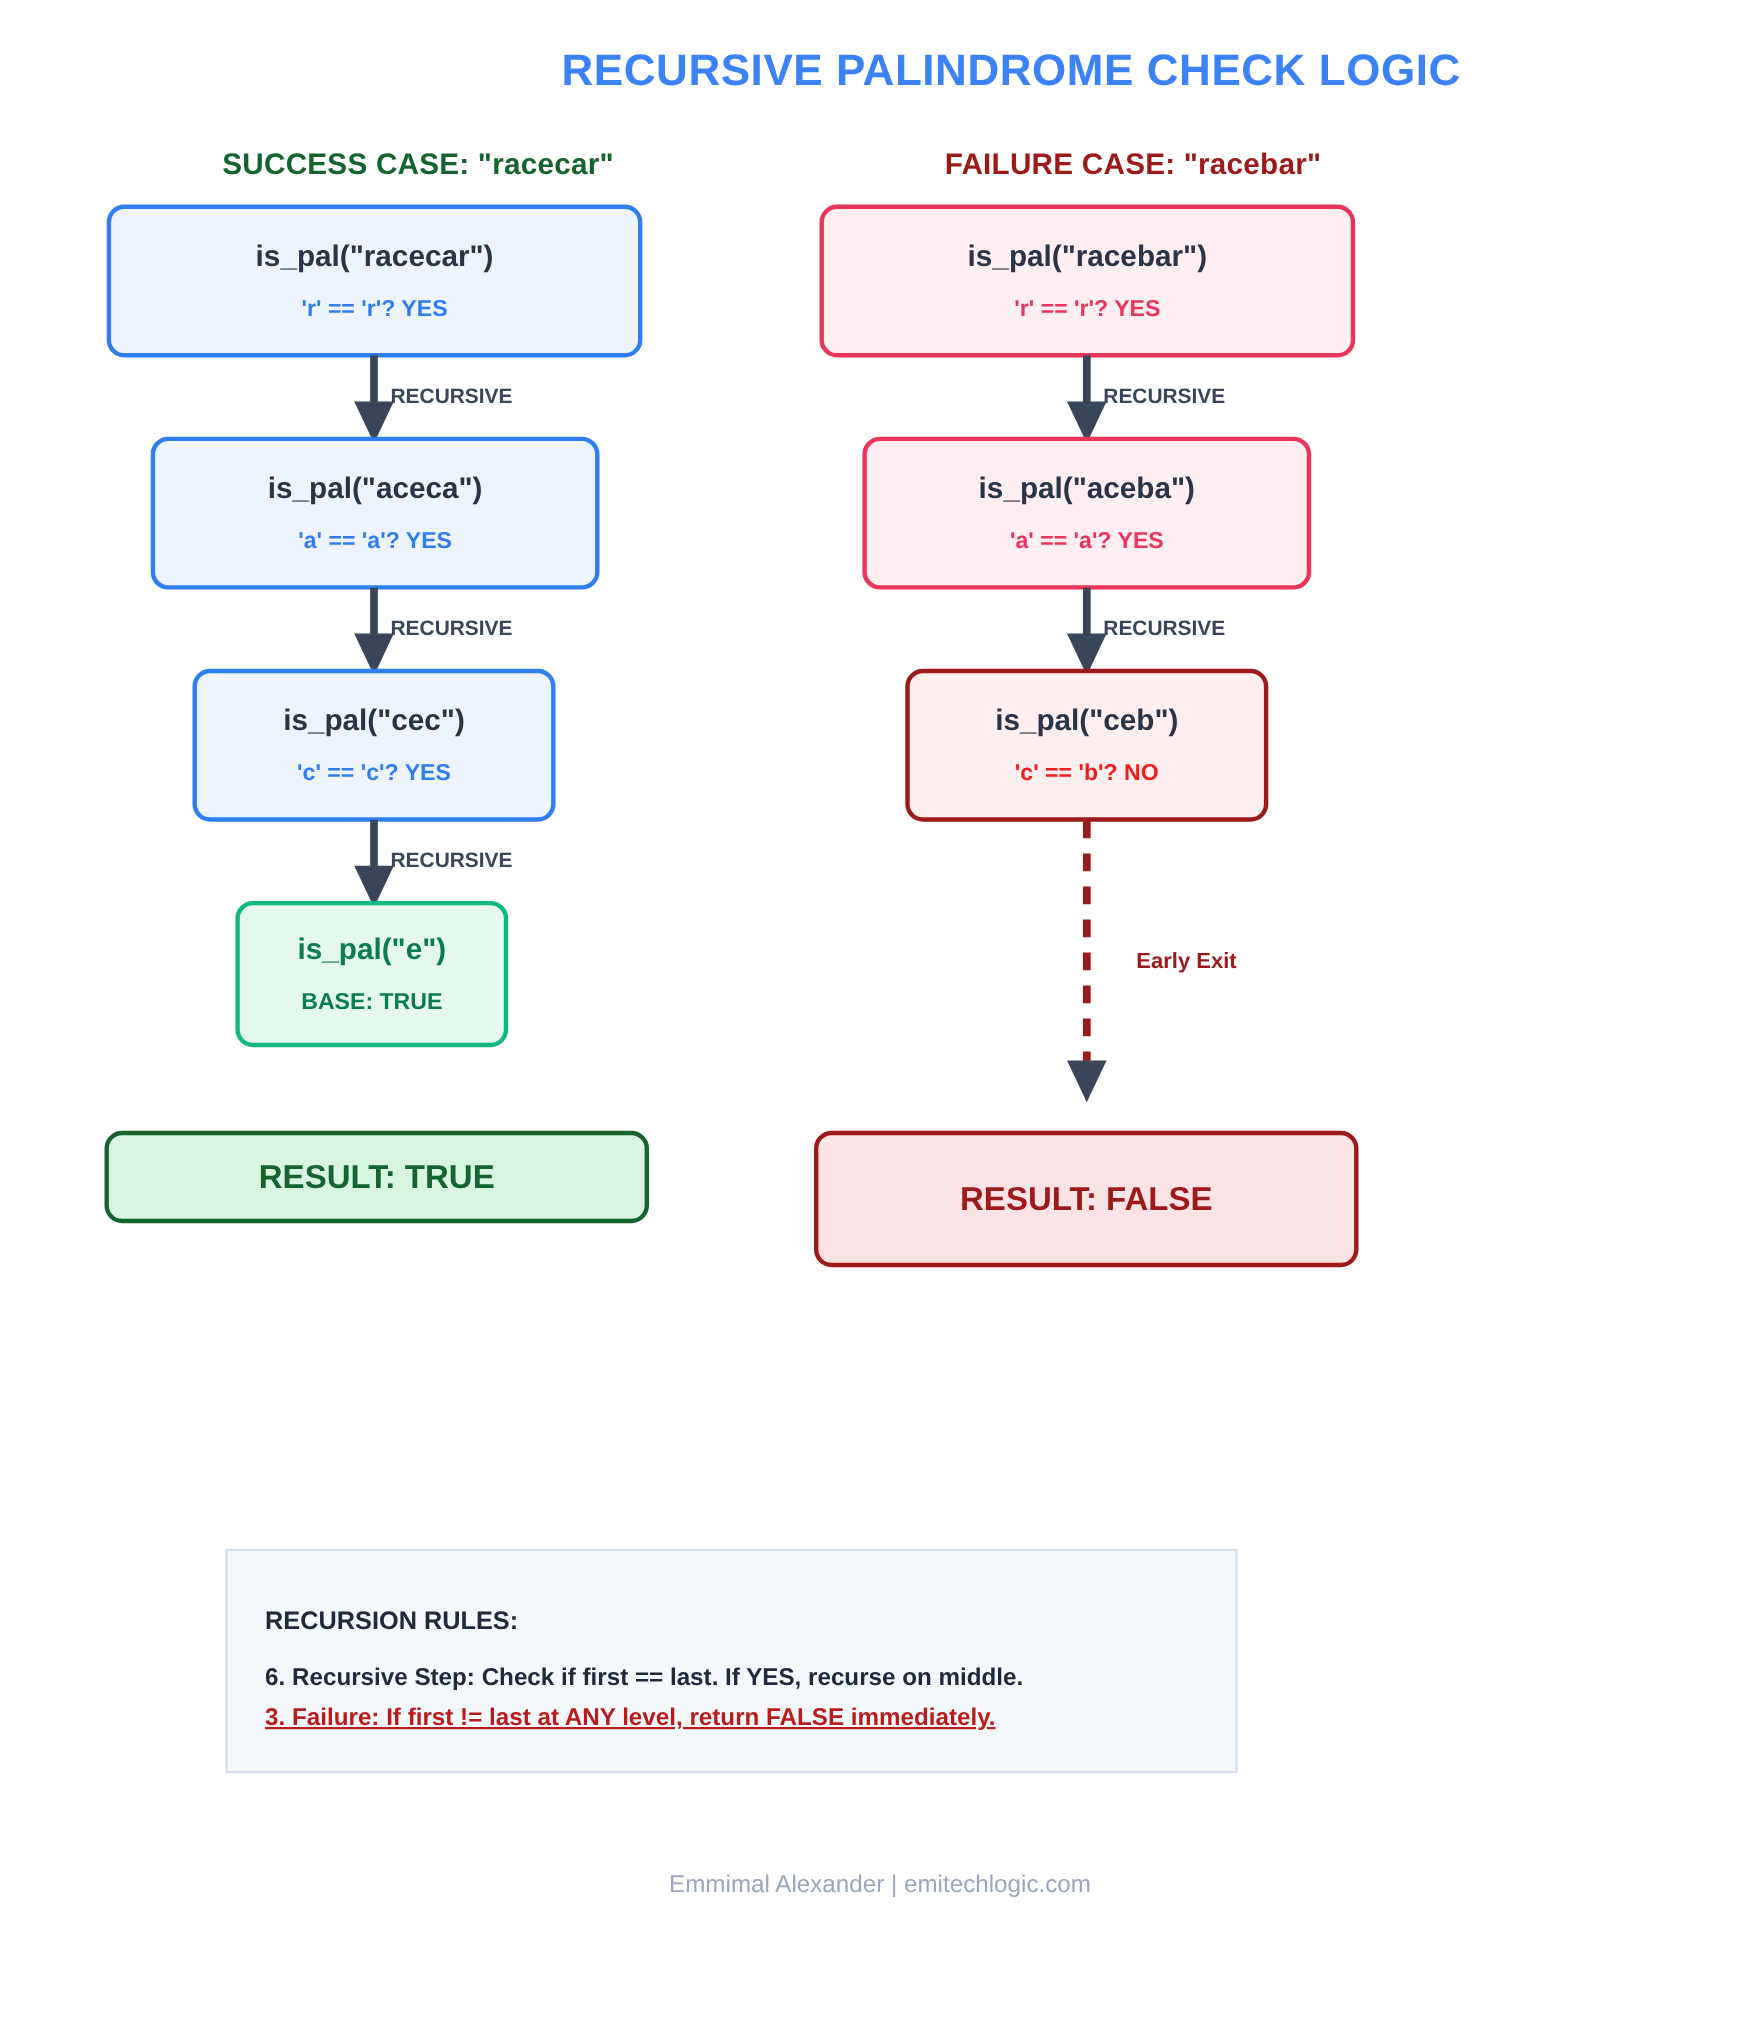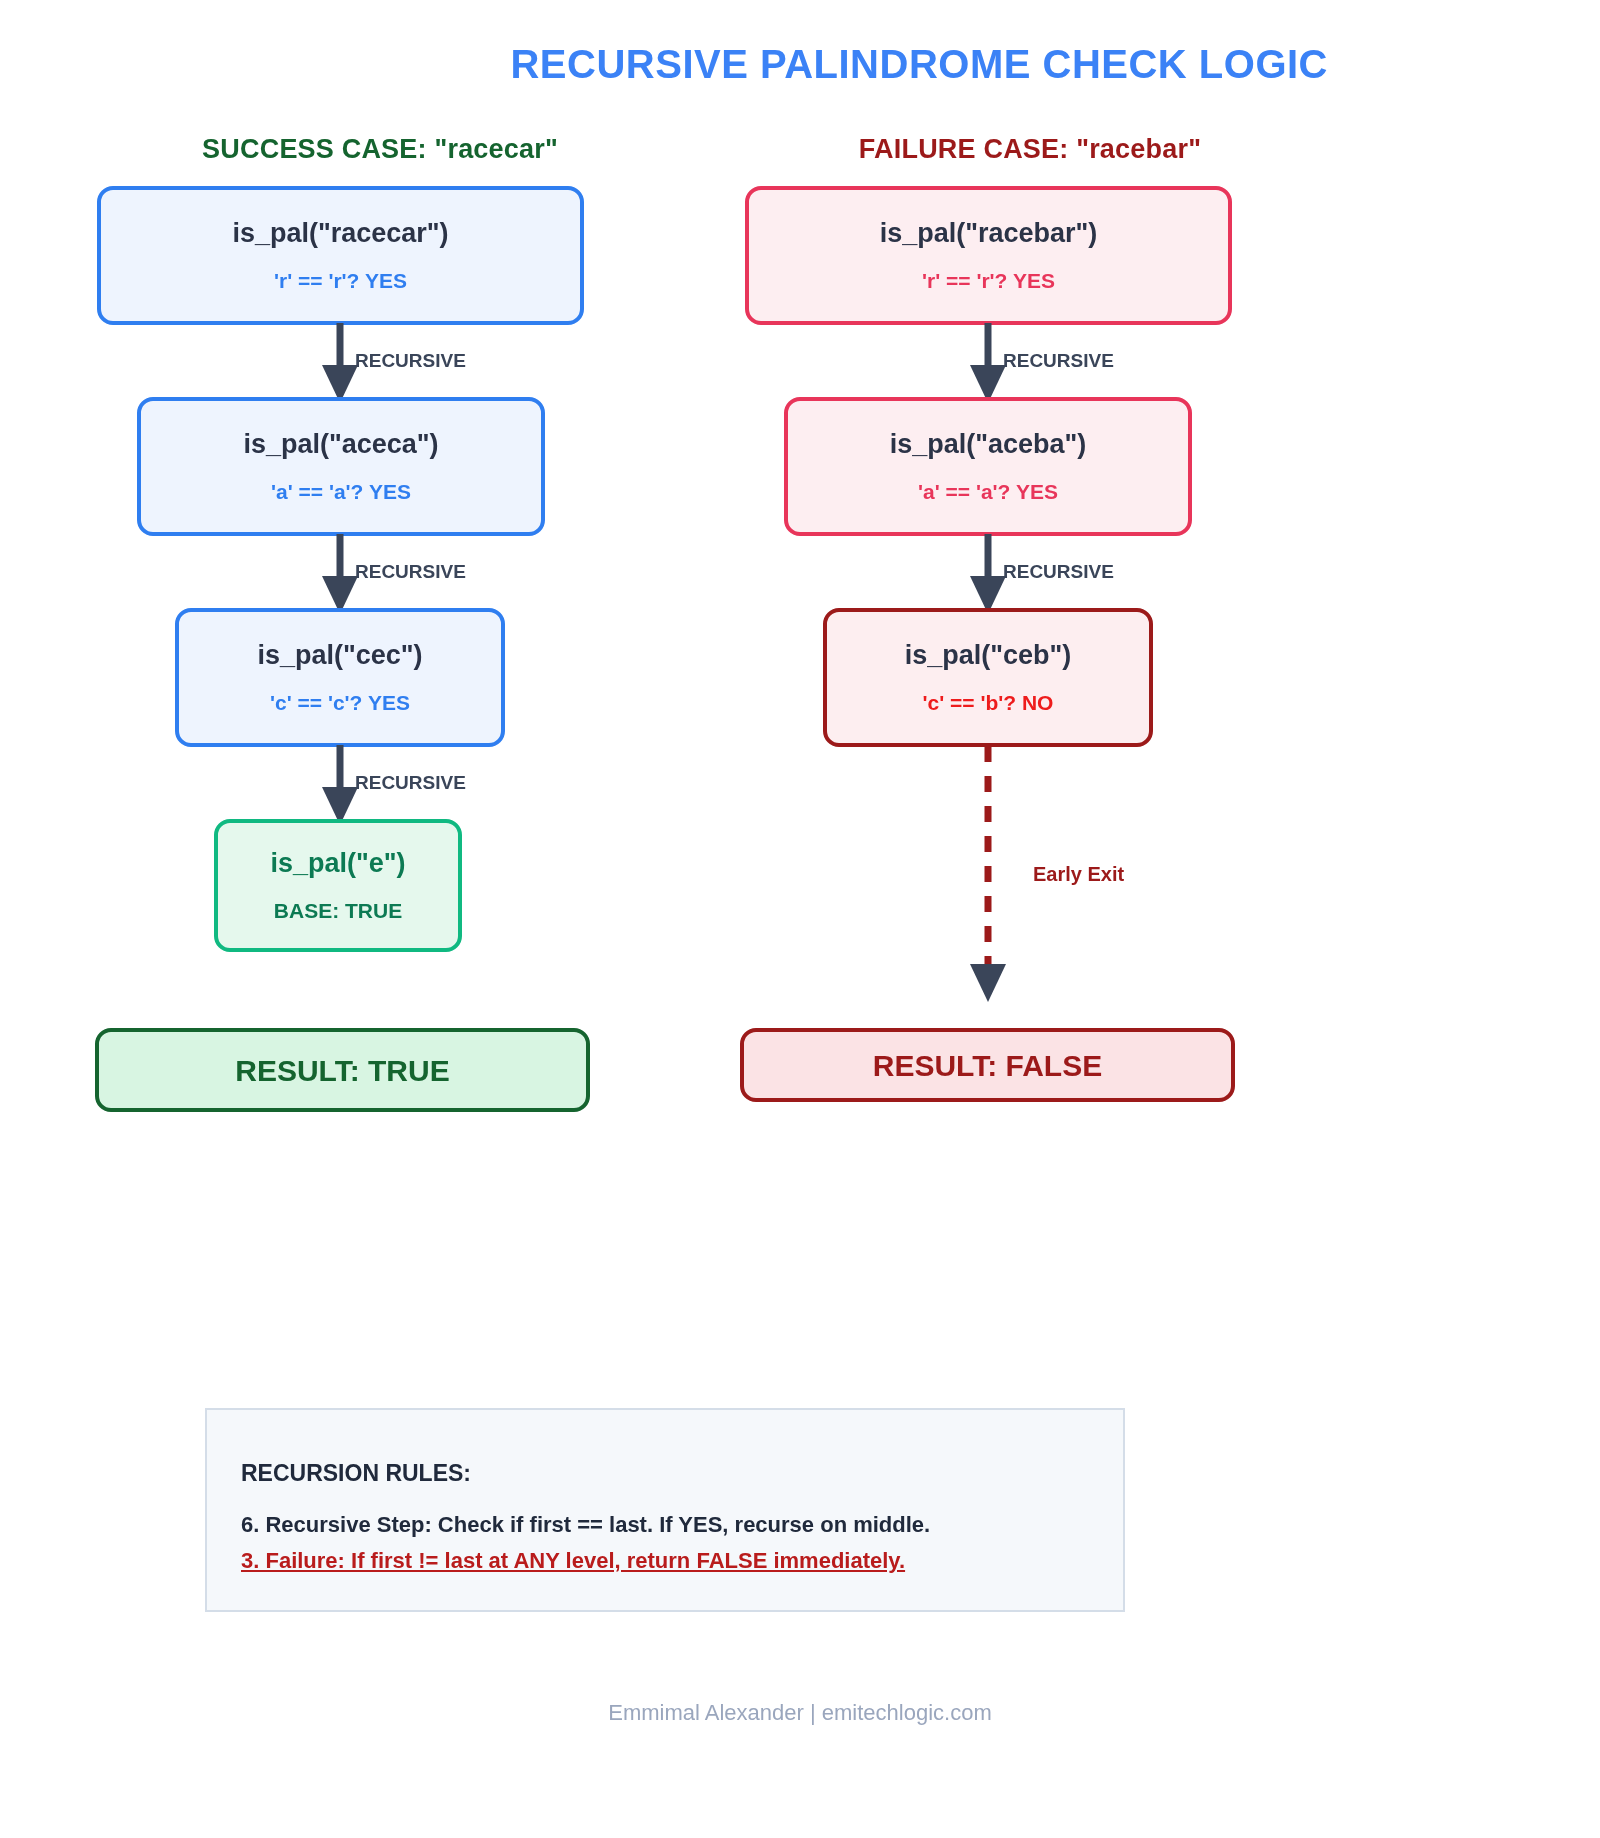--- a/index.html
+++ b/index.html
@@ -266,21 +266,21 @@
     <span class="fn">is_pal("ceb")</span>
     <span class="cmp">'c' == 'b'? NO</span>
   </div>
 
   <svg class="arrow" style="left:218px; top:536px; height:260px; width:60px;" viewBox="0 0 60 260">
     <line x1="30" y1="0" x2="30" y2="222" stroke="#9c1a1a" stroke-width="7" stroke-dasharray="16,14"></line>
     <polygon points="12,218 48,218 30,256" fill="#3a4559"></polygon>
   </svg>
   <div class="arrow-label early" style="left:293px; top:653px;">Early Exit</div>
 
-  <div class="node result result-false" style="left:0px; top:818px; width:495px; height:74px;">
+  <div class="node result result-false" style="left:0px; top:818px; width:495px; height:124px;">
     <span class="fn">RESULT: FALSE</span>
   </div>
 </div>
 
 <div id="rules-box">
   <div id="rules-title">RECURSION RULES:</div>
   <div class="rule-line">6. Recursive Step: Check if first == last. If YES, recurse on middle.</div>
   <div class="rule-line failure">3. Failure: If first != last at ANY level, return FALSE immediately.</div>
 </div>
 

